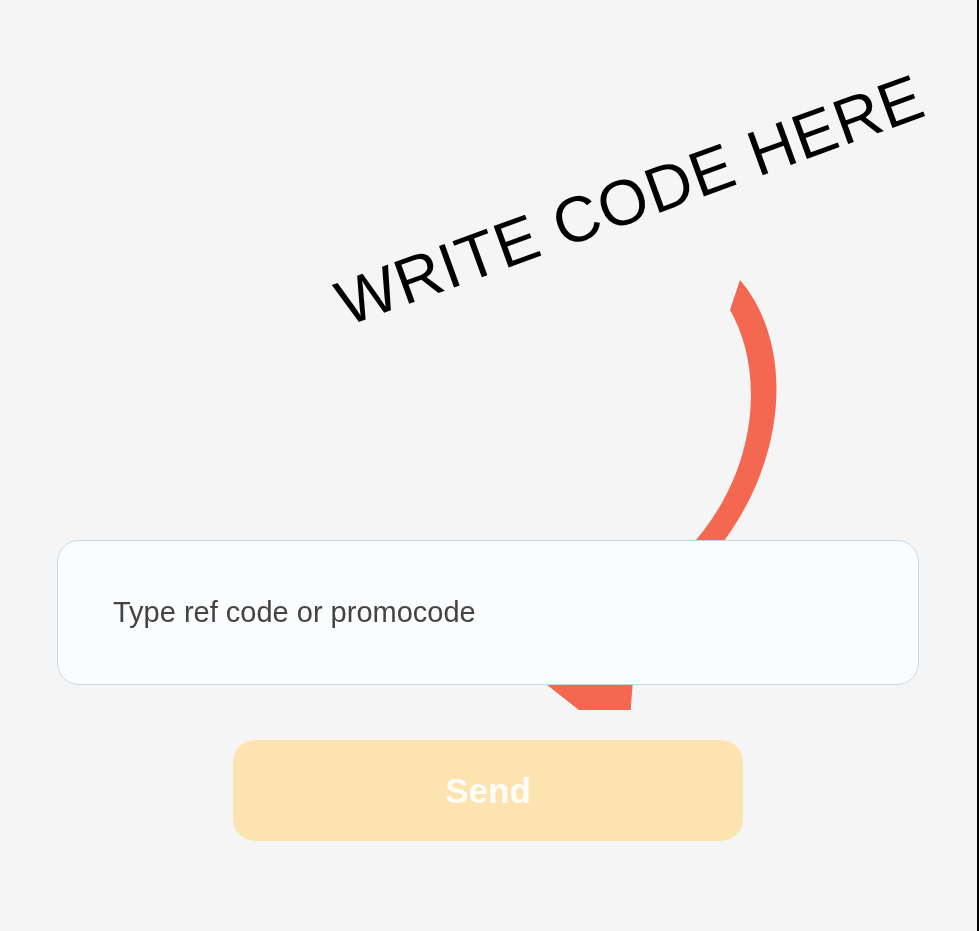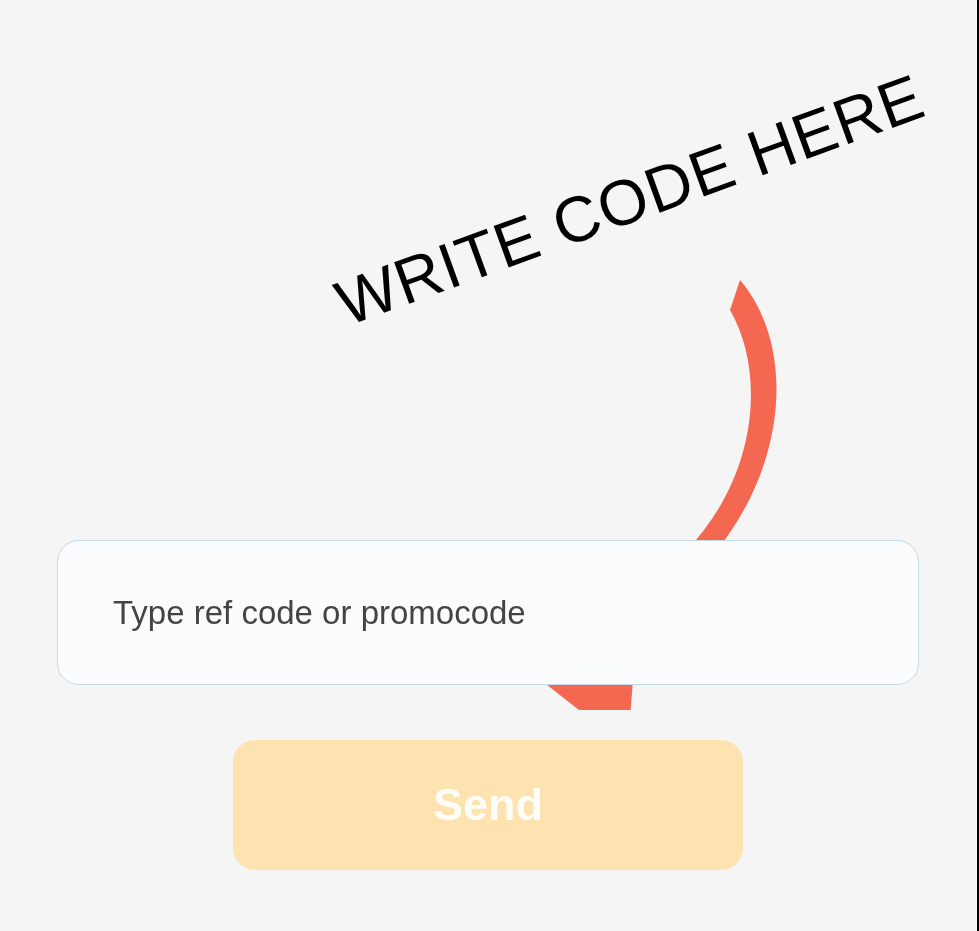--- a/index.html
+++ b/index.html
@@ -38,40 +38,40 @@
     .form-container {
       position: absolute;
       top: 540px;
       left: 57px;
       width: 862px;
     }
     .code-input {
       width: 100%;
       height: 145px;
       padding: 0 55px;
-      font-size: 33px;
+      font-size: 29px;
       color: #333;
       background: #fafcfd;
       border: 1.5px solid #c5dae8;
       border-radius: 22px;
       outline: none;
       font-family: -apple-system, BlinkMacSystemFont, 'Segoe UI', Arial, sans-serif;
     }
     .code-input::placeholder {
       color: #444;
     }
     .send-button {
       display: block;
       margin: 55px auto 0;
       width: 510px;
-      height: 130px;
+      height: 101px;
       background: #fce3b0;
       border: none;
       border-radius: 22px;
-      font-size: 45px;
+      font-size: 35px;
       font-weight: 700;
       color: #fffdf7;
       cursor: pointer;
       font-family: -apple-system, BlinkMacSystemFont, 'Segoe UI', Arial, sans-serif;
     }
   </style>
 </head>
 <body>
 
 <div class="annotation-text">WRITE CODE HERE</div>

